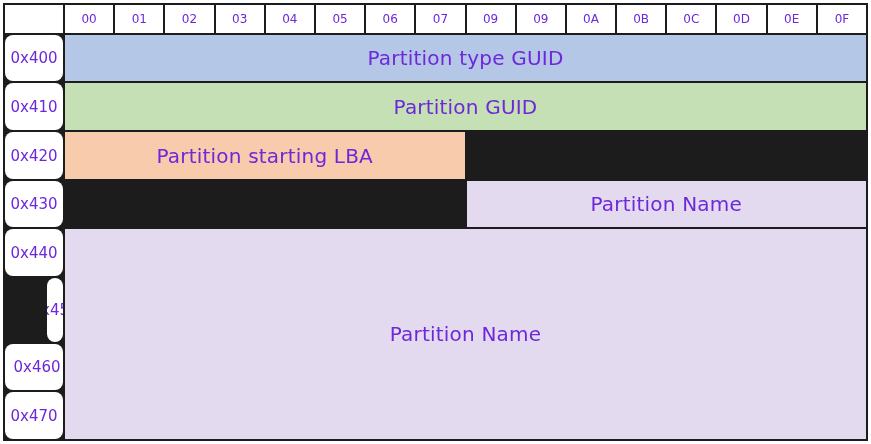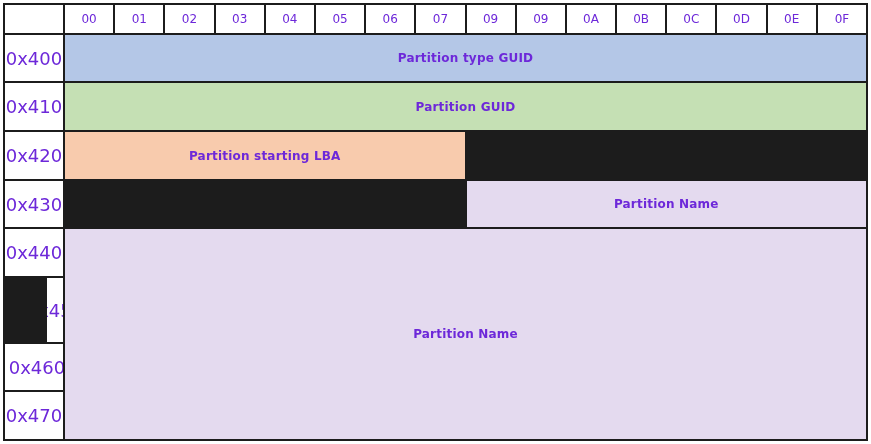--- a/index.html
+++ b/index.html
@@ -21,22 +21,22 @@
     gap:2px;                     
     background:#1c1c1c;          
   }
   .cell {
     display:flex; align-items:center; justify-content:center;
     background:#ffffff;
     overflow:hidden;
     white-space:nowrap;
   }
   .hdr   { font-size:12px;   grid-row:1; }
-  .lbl   { font-size:18px; grid-column:1; }
-  .region{ font-size:12px; font-weight:700; letter-spacing:0.2px; }
+  .lbl   { font-size:15px; grid-column:1;border-radius:8px; }
+  .region{ font-size:20px; font-weight:400; letter-spacing:0.2px; }
 
   .lbl-0 { grid-row:2; } .lbl-1 { grid-row:3; } .lbl-2 { grid-row:4; } .lbl-3 { grid-row:5; }
   .lbl-4 { grid-row:6; } .lbl-5 { grid-row:7;margin-left:42px; } .lbl-6 { grid-row:8;padding-left:6px; } .lbl-7 { grid-row:9; }
 
   .rg-typeguid  { grid-column:2 / span 16; grid-row:2; }
   .rg-guid      { grid-column:2 / span 16; grid-row:3; }
   .rg-slba      { grid-column:2 / span 8;  grid-row:4; }
   .rg-elba      { grid-column:10 / span 8; grid-row:4; }
   .rg-attr      { grid-column:2 / span 8;  grid-row:5; }
   .rg-namerow   { grid-column:10 / span 8; grid-row:5; }

